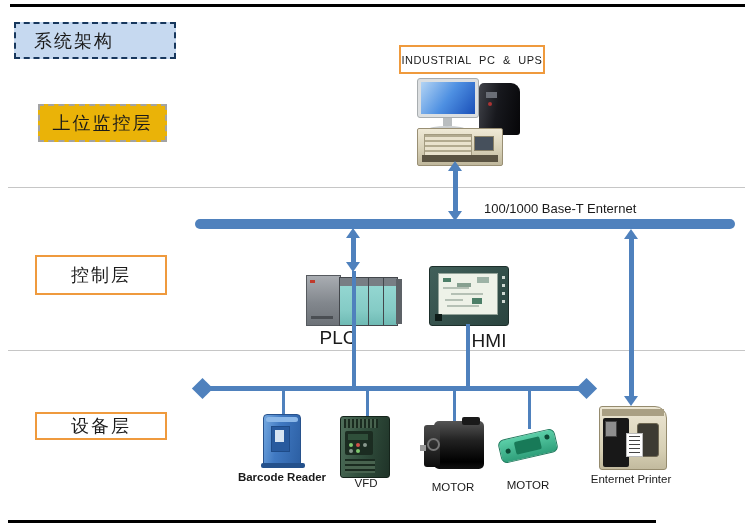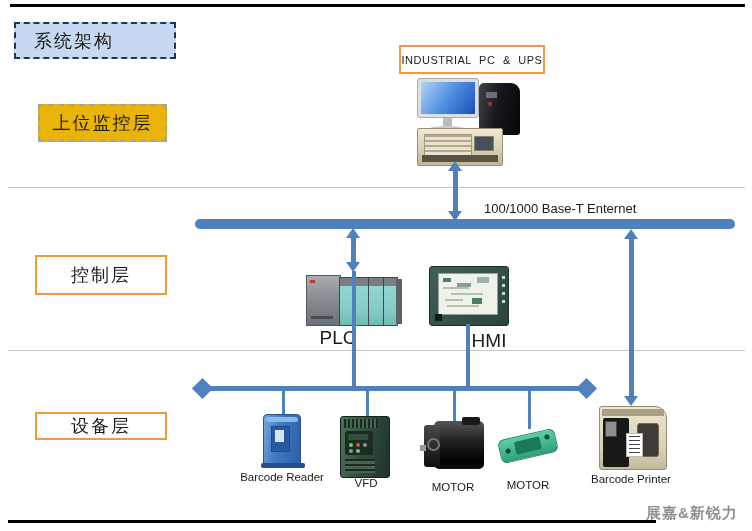--- a/index.html
+++ b/index.html
@@ -195,21 +195,21 @@
   <div class="abs vline" style="left:453px;top:391px;width:3px;height:30px;"></div>
   <div class="abs vline" style="left:528px;top:391px;width:3px;height:38px;"></div>
 
   <div class="abs reader" style="left:263px;top:414px;width:38px;height:53px;">
     <div class="reader-top"></div>
     <div class="reader-panel">
       <div class="reader-display"></div>
     </div>
     <div class="reader-base"></div>
   </div>
-  <div class="abs dev-label" style="left:224px;top:471px;width:116px;">Barcode Reader</div>
+  <div class="abs dev-label" style="left:224px;top:471px;width:116px;font-weight:bold;">Barcode Reader</div>
 
   <div class="abs vfd" style="left:340px;top:416px;width:50px;height:62px;">
     <div class="vfd-topvent"></div>
     <div class="vfd-keypad">
       <div class="vfd-kdisplay"></div>
       <div class="vfd-btn" style="left:4px;top:12px;background:#7ec86e;"></div>
       <div class="vfd-btn" style="left:11px;top:12px;background:#d05048;"></div>
       <div class="vfd-btn" style="left:18px;top:12px;background:#8a9a8e;"></div>
       <div class="vfd-btn" style="left:4px;top:18px;background:#8a9a8e;"></div>
       <div class="vfd-btn" style="left:11px;top:18px;background:#7ec86e;"></div>
@@ -240,17 +240,16 @@
   <div class="abs printer" style="left:599px;top:406px;width:68px;height:64px;">
     <div class="printer-top"></div>
     <div class="printer-door">
       <div class="printer-display"></div>
     </div>
     <div class="printer-roll"></div>
     <div class="printer-label-out">
       <div class="printer-barcode"></div>
     </div>
   </div>
-  <div class="abs dev-label" style="left:570px;top:473px;width:122px;">Barcode Printer</div>
-
-  <div class="abs watermark" style="left:646px;top:504px;z-index:10;">展嘉&amp;新锐力</div>
+  <div class="abs dev-label" style="left:570px;top:473px;width:122px;">Enternet Printer</div>
+
 
 </div>
 
 </body></html>

